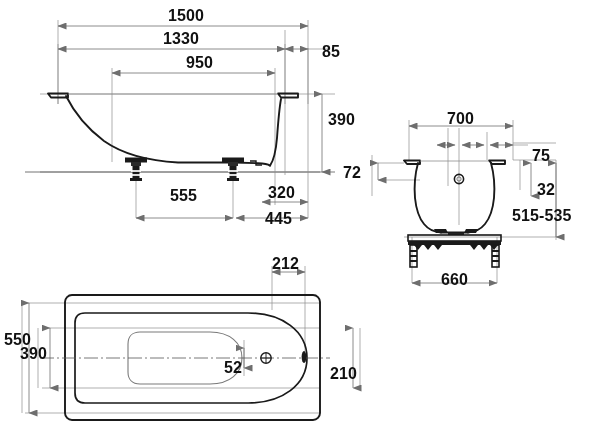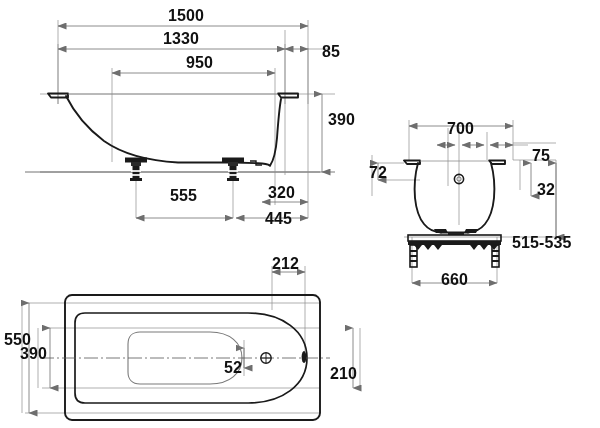--- a/index.html
+++ b/index.html
@@ -280,25 +280,25 @@
 
   <div class="dimtext" style="left:168px;top:8px;">1500</div>
   <div class="dimtext" style="left:163px;top:31px;">1330</div>
   <div class="dimtext" style="left:186px;top:55px;">950</div>
   <div class="dimtext" style="left:322px;top:32px;margin-top:12px;">85</div>
   <div class="dimtext" style="left:328px;top:112px;">390</div>
   <div class="dimtext" style="left:170px;top:188px;">555</div>
   <div class="dimtext" style="left:268px;top:185px;">320</div>
   <div class="dimtext" style="left:265px;top:211px;">445</div>
 
-  <div class="dimtext" style="left:447px;top:121px;">700</div>
+  <div class="dimtext" style="left:447px;top:111px;">700</div>
   <div class="dimtext" style="left:532px;top:148px;">75</div>
-  <div class="dimtext" style="left:369px;top:165px;">72</div>
+  <div class="dimtext" style="left:343px;top:165px;">72</div>
   <div class="dimtext" style="left:537px;top:182px;">32</div>
-  <div class="dimtext" style="left:512px;top:208px;margin-top:27px;">515-535</div>
+  <div class="dimtext" style="left:512px;top:208px;">515-535</div>
   <div class="dimtext" style="left:441px;top:272px;">660</div>
 
   <div class="dimtext" style="left:4px;top:332px;">550</div>
   <div class="dimtext" style="left:20px;top:346px;">390</div>
   <div class="dimtext" style="left:272px;top:256px;">212</div>
   <div class="dimtext" style="left:330px;top:366px;">210</div>
   <div class="dimtext" style="left:224px;top:360px;">52</div>
 
 </div>
 

